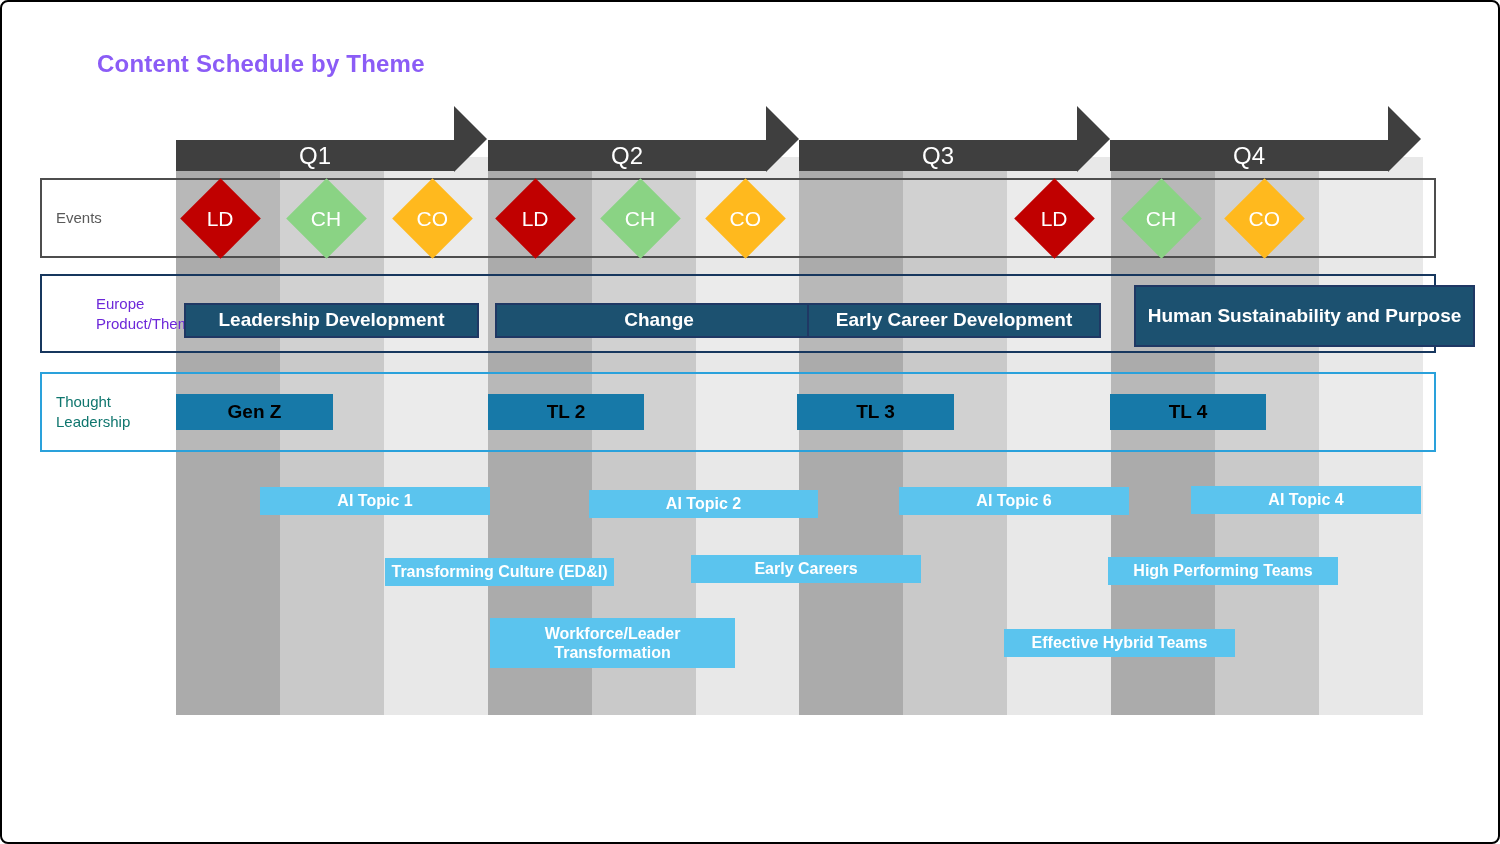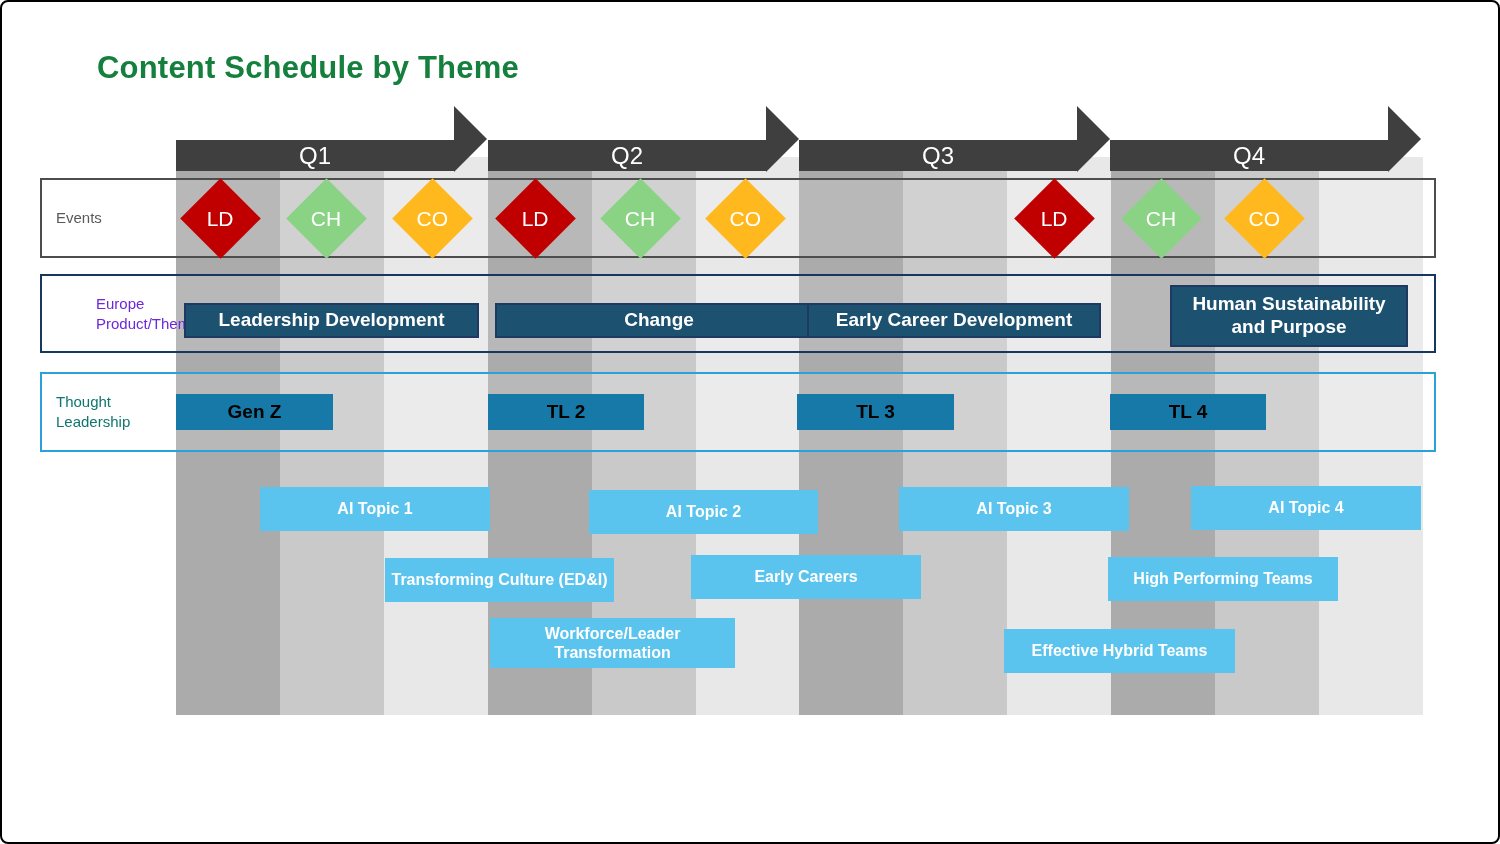--- a/index.html
+++ b/index.html
@@ -2,22 +2,22 @@
 <html><head>
 <meta charset="utf-8">
 <style>
   html,body{margin:0;padding:0;background:#fff;}
   .canvas{
     position:relative;width:1500px;height:844px;background:#ffffff;
     border:2px solid #000;border-radius:8px;box-sizing:border-box;overflow:hidden;
     font-family:"Liberation Sans",sans-serif;
   }
   .page-title{
-    position:absolute;left:95px;top:48px;font-size:31px;font-weight:700;
-    color:#15803d;letter-spacing:0.2px;
+    position:absolute;left:95px;top:48px;font-size:24px;font-weight:700;
+    color:#8b5cf6;letter-spacing:0.2px;
   }
   
   .stripe{position:absolute;top:155px;height:558px;width:104px;}
   .s-dark{background:#ABABAB}.s-mid{background:#C9C9C9}.s-light{background:#E8E8E8}
   
   .arrow-body{
     position:absolute;top:122px;height:31px;width:278px;background:#3F3F3F;
     display:flex;align-items:center;justify-content:center;
     color:#fff;font-size:24px;font-weight:400;margin-top:16px;
   }
@@ -58,21 +58,21 @@
   }
   .ebar-tall{top:283px;height:62px;padding:0 10px;}
   
   .tbar{
     position:absolute;top:392px;height:36px;background:#1779A8;
     display:flex;align-items:center;justify-content:center;
     color:#000000;font-weight:700;font-size:19px;
   }
   
   .mbar{
-    position:absolute;height:44px;background:#5BC4EE;
+    position:absolute;height:28px;background:#5BC4EE;
     display:flex;align-items:center;justify-content:center;
     color:#fff;font-weight:700;font-size:16px;text-align:center;line-height:1.2;
   }
   .mbar-tall{height:50px;padding:0 8px;}
 </style>
 </head>
 <body>
 
 <div class="canvas">
 
@@ -149,34 +149,34 @@
       </div>
     <div class="diamond d-amber" style="left:1234px">
         <span>CO</span>
       </div>
   </div>
 
   <div>
     <div class="ebar" style="left:182px;width:295px">Leadership Development</div>
     <div class="ebar" style="left:493px;width:328px">Change</div>
     <div class="ebar" style="left:805px;width:294px">Early Career Development</div>
-    <div class="ebar ebar-tall" style="left:1168px;width:238px">Human Sustainability and Purpose</div>
+    <div class="ebar ebar-tall" style="left:1132px;width:341px">Human Sustainability and Purpose</div>
   </div>
 
   <div>
     <div class="tbar" style="left:174px;width:157px">Gen Z</div>
     <div class="tbar" style="left:486px;width:156px">TL 2</div>
     <div class="tbar" style="left:795px;width:157px">TL 3</div>
     <div class="tbar" style="left:1108px;width:156px">TL 4</div>
   </div>
 
   <div>
     <div class="mbar" style="left:258px;top:485px;width:230px">AI Topic 1</div>
     <div class="mbar" style="left:587px;top:488px;width:229px">AI Topic 2</div>
-    <div class="mbar" style="left:897px;top:485px;width:230px">AI Topic 3</div>
+    <div class="mbar" style="left:897px;top:485px;width:230px">AI Topic 6</div>
     <div class="mbar" style="left:1189px;top:484px;width:230px">AI Topic 4</div>
     <div class="mbar" style="left:383px;top:556px;width:229px">Transforming Culture (ED&amp;I)</div>
     <div class="mbar" style="left:689px;top:553px;width:230px">Early Careers</div>
     <div class="mbar" style="left:1106px;top:555px;width:230px">High Performing Teams</div>
     <div class="mbar mbar-tall" style="left:488px;top:616px;width:229px">Workforce/Leader Transformation</div>
     <div class="mbar" style="left:1002px;top:627px;width:231px">Effective Hybrid Teams</div>
   </div>
 
 </div>
 

